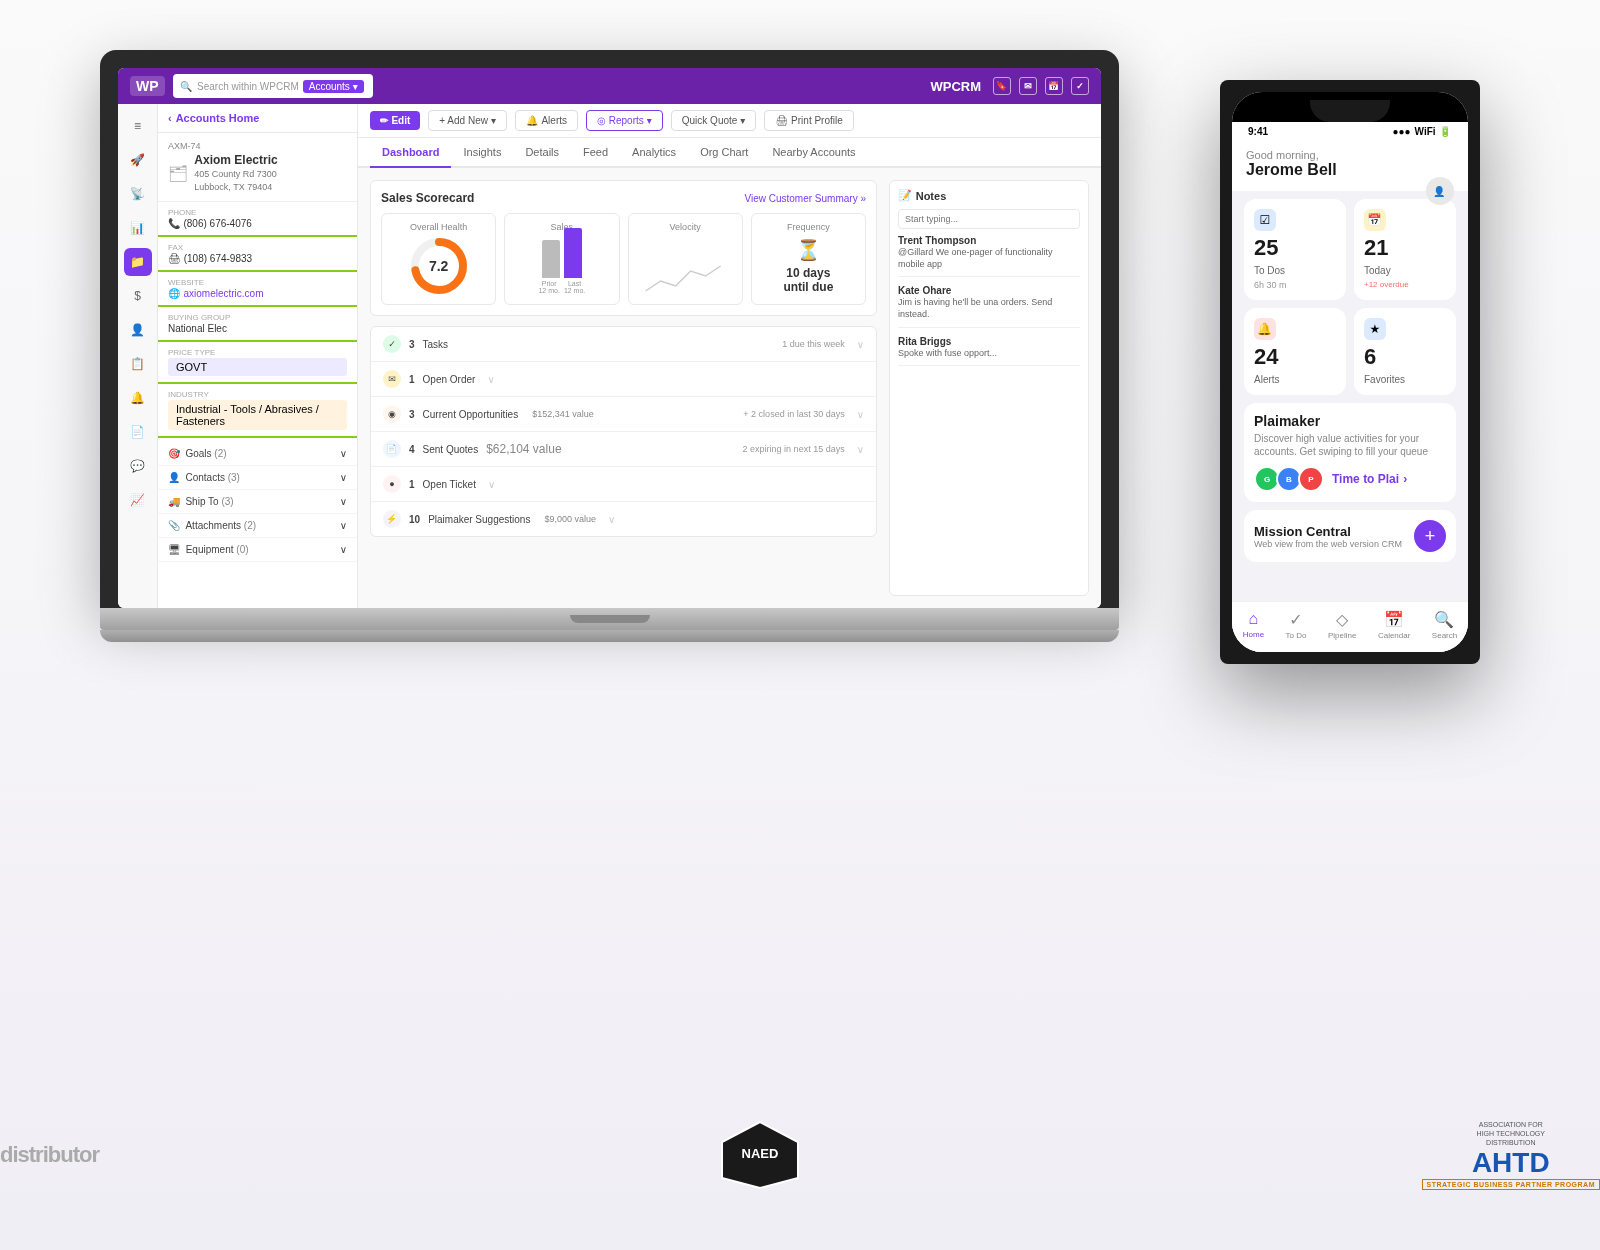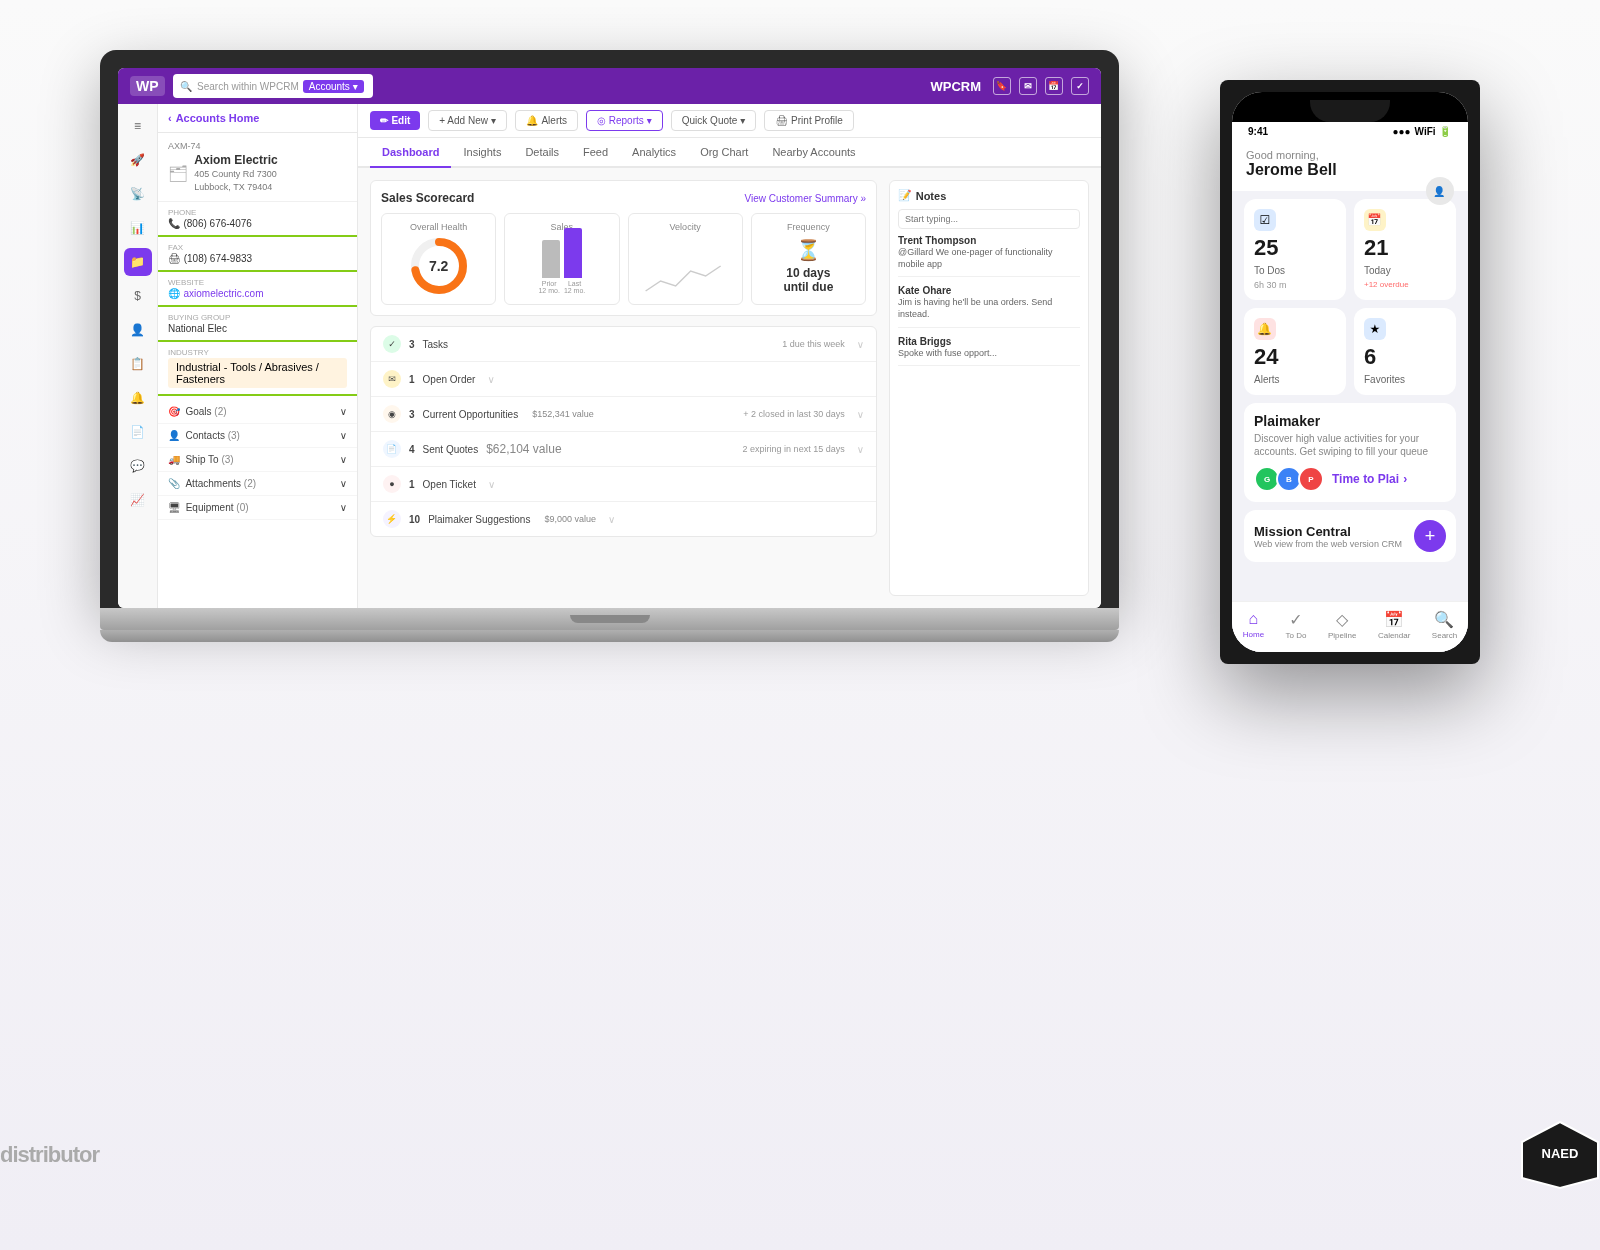--- a/index.html
+++ b/index.html
@@ -891,20 +891,26 @@
             <div class="info-section">
               <div class="info-label">Website</div>
               <div class="info-value">
                 <span>🌐</span>
                 <span style="color:#7c3aed;cursor:pointer">axiomelectric.com</span>
               </div>
             </div>
             <div class="info-section">
               <div class="info-label">Buying Group</div>
               <div class="info-value">National Elec</div>
+            </div>
+            <div class="info-section">
+              <div class="info-label">Price Type</div>
+              <div class="field-highlight">
+                <span>GOVT</span>
+              </div>
             </div>
             <div class="info-section">
               <div class="info-label">Industry</div>
               <div class="field-highlight-orange">
                 <span>Industrial - Tools / Abrasives / Fasteners</span>
               </div>
             </div>
             <div class="left-panel-nav">
               <div class="nav-item">
                 <div class="nav-item-left">
@@ -1222,15 +1228,22 @@
   <div class="bottom-logos">
     <div class="distributor-logo">
       <div class="dist-text" style="font-size:22px;color:#aaa;font-weight:800;letter-spacing:-1px">distributor</div>
     </div>
     <div style="position:relative;width:80px;height:70px;">
       <svg viewBox="0 0 80 70" width="80" height="70">
         <polygon points="40,2 78,22 78,58 40,68 2,58 2,22" fill="#1a1a1a" stroke="white" stroke-width="2"></polygon>
         <text x="40" y="38" text-anchor="middle" fill="white" font-size="13" font-weight="900">NAED</text>
       </svg>
     </div>
+    <div class="ahtd-logo">
+      <div class="ahtd-top" style="font-size:7px;color:#555;line-height:1.3">ASSOCIATION FOR<br>HIGH TECHNOLOGY<br>DISTRIBUTION</div>
+      <div class="ahtd-main">
+        <span class="ahtd-text">AHTD</span>
+      </div>
+      <div class="ahtd-bottom">STRATEGIC BUSINESS PARTNER PROGRAM</div>
+    </div>
   </div>
 
 </div>
 
 </body></html>

